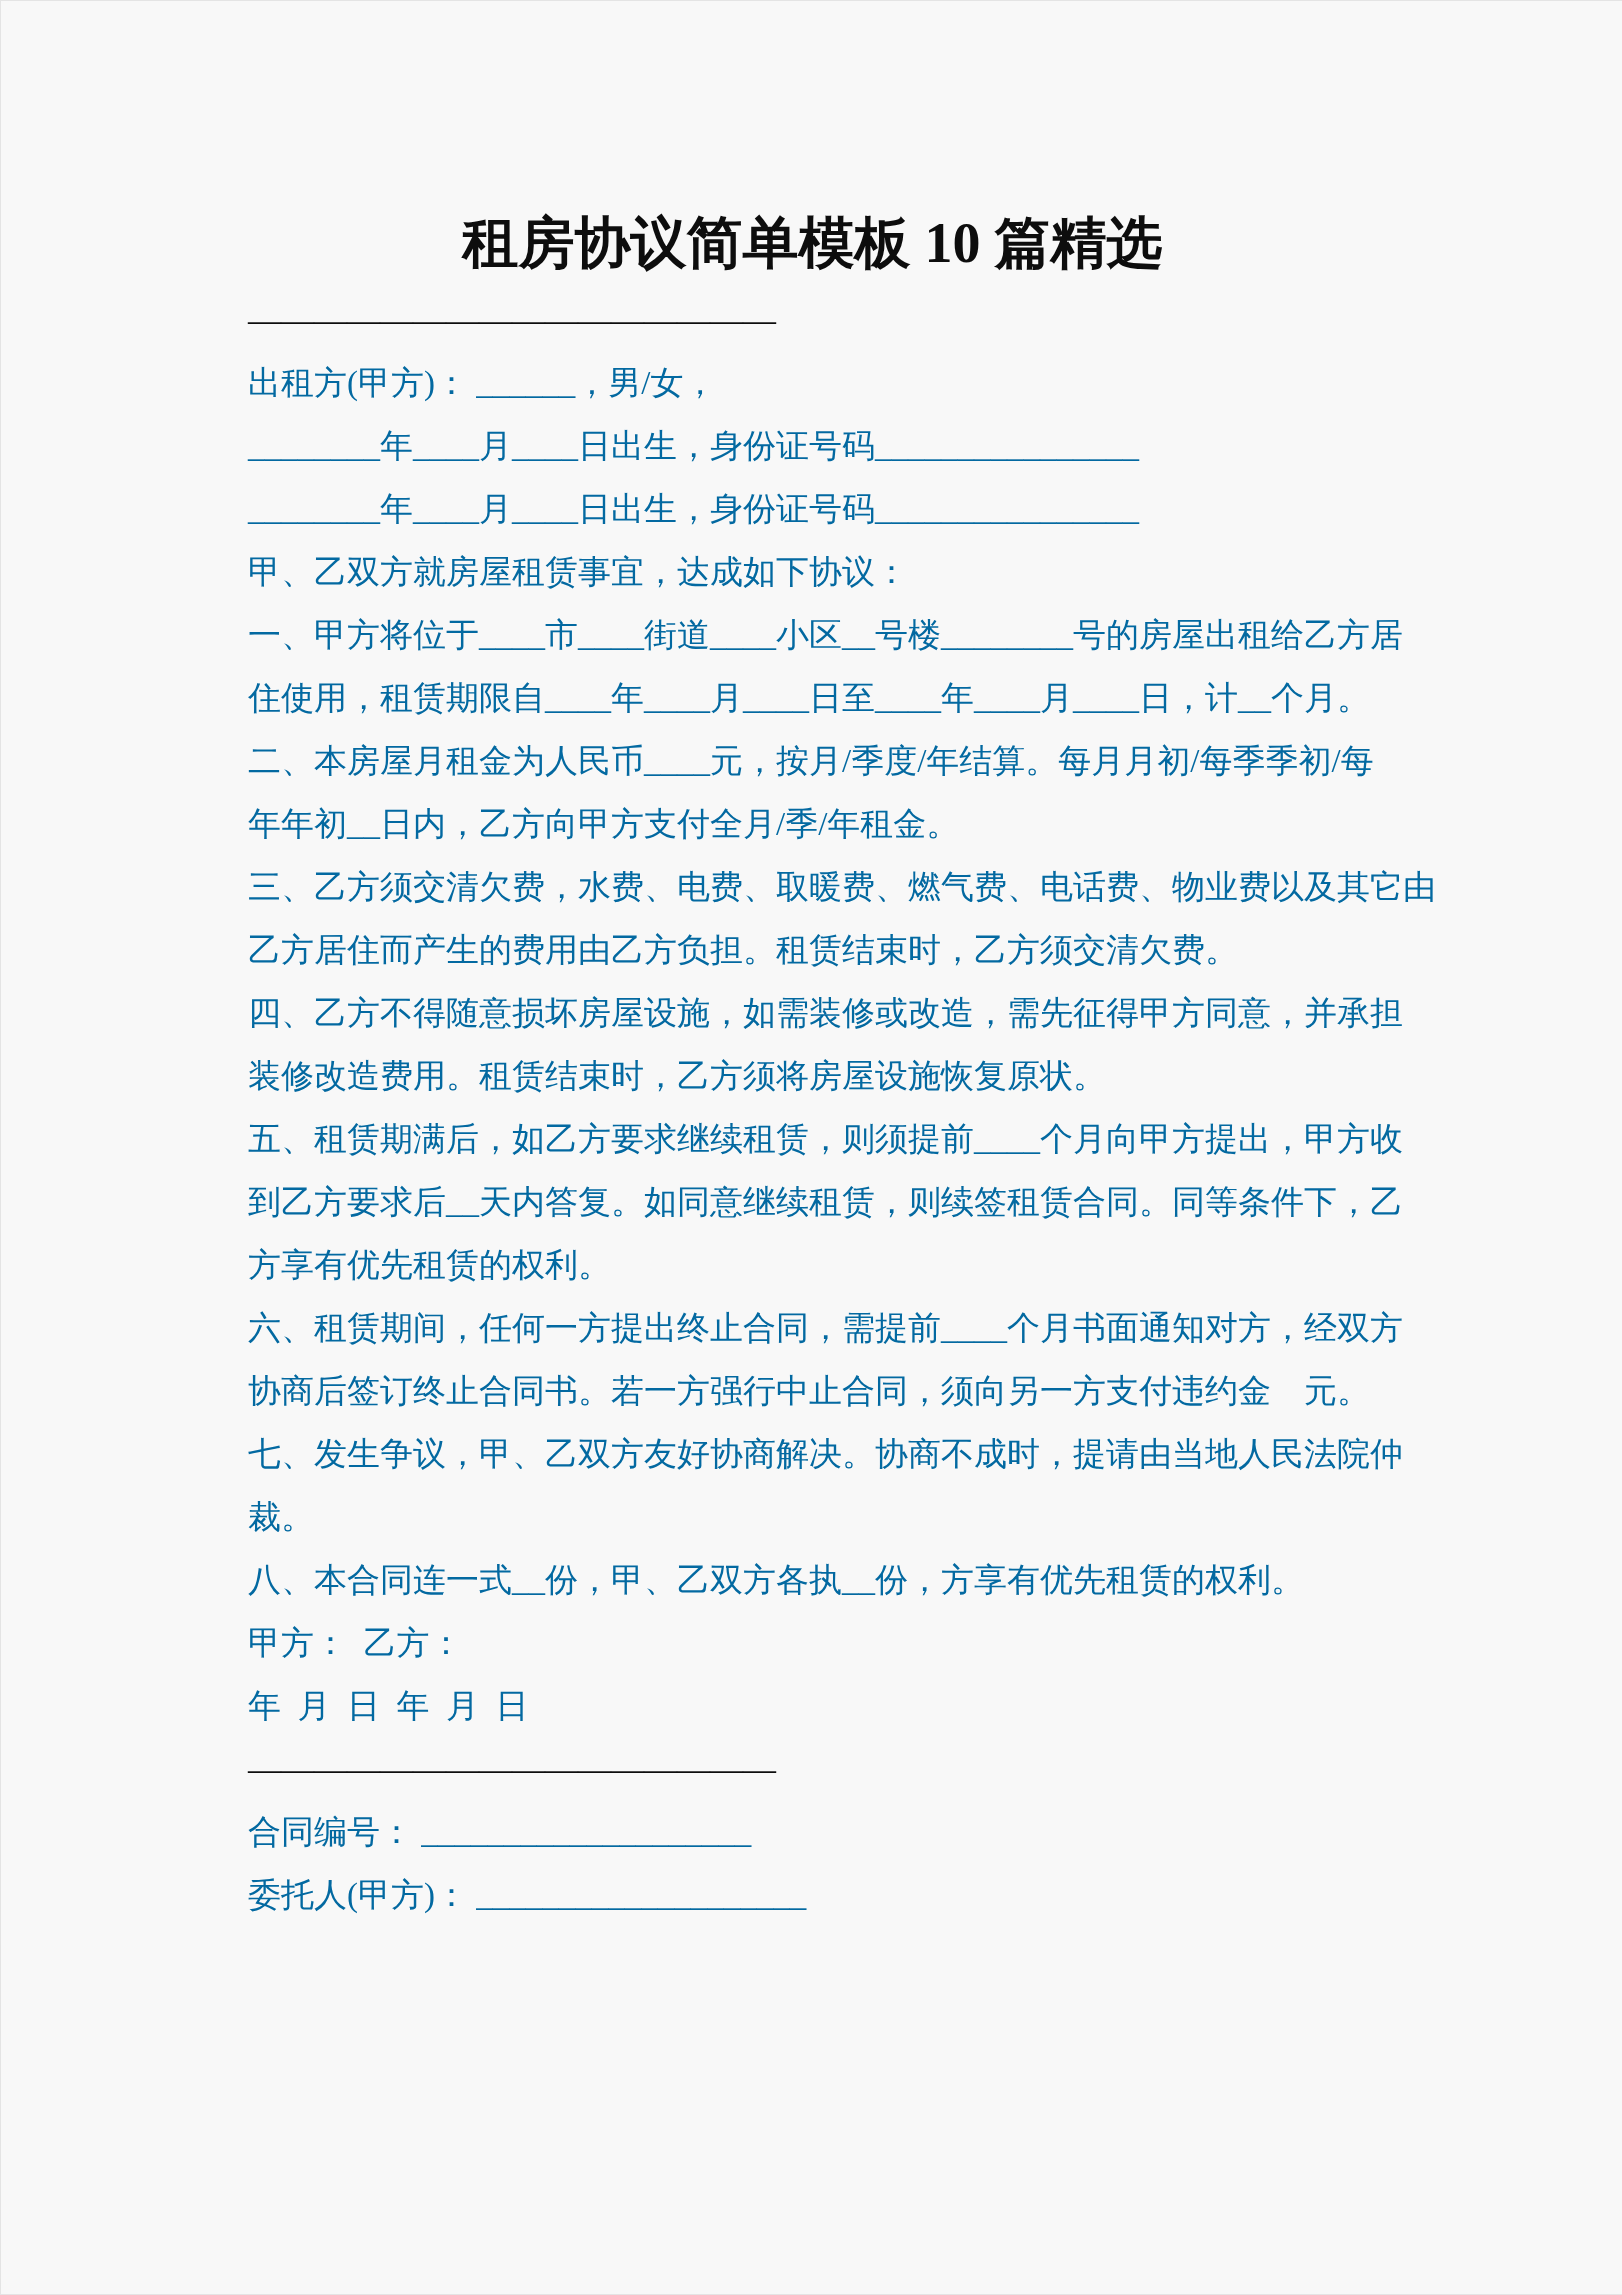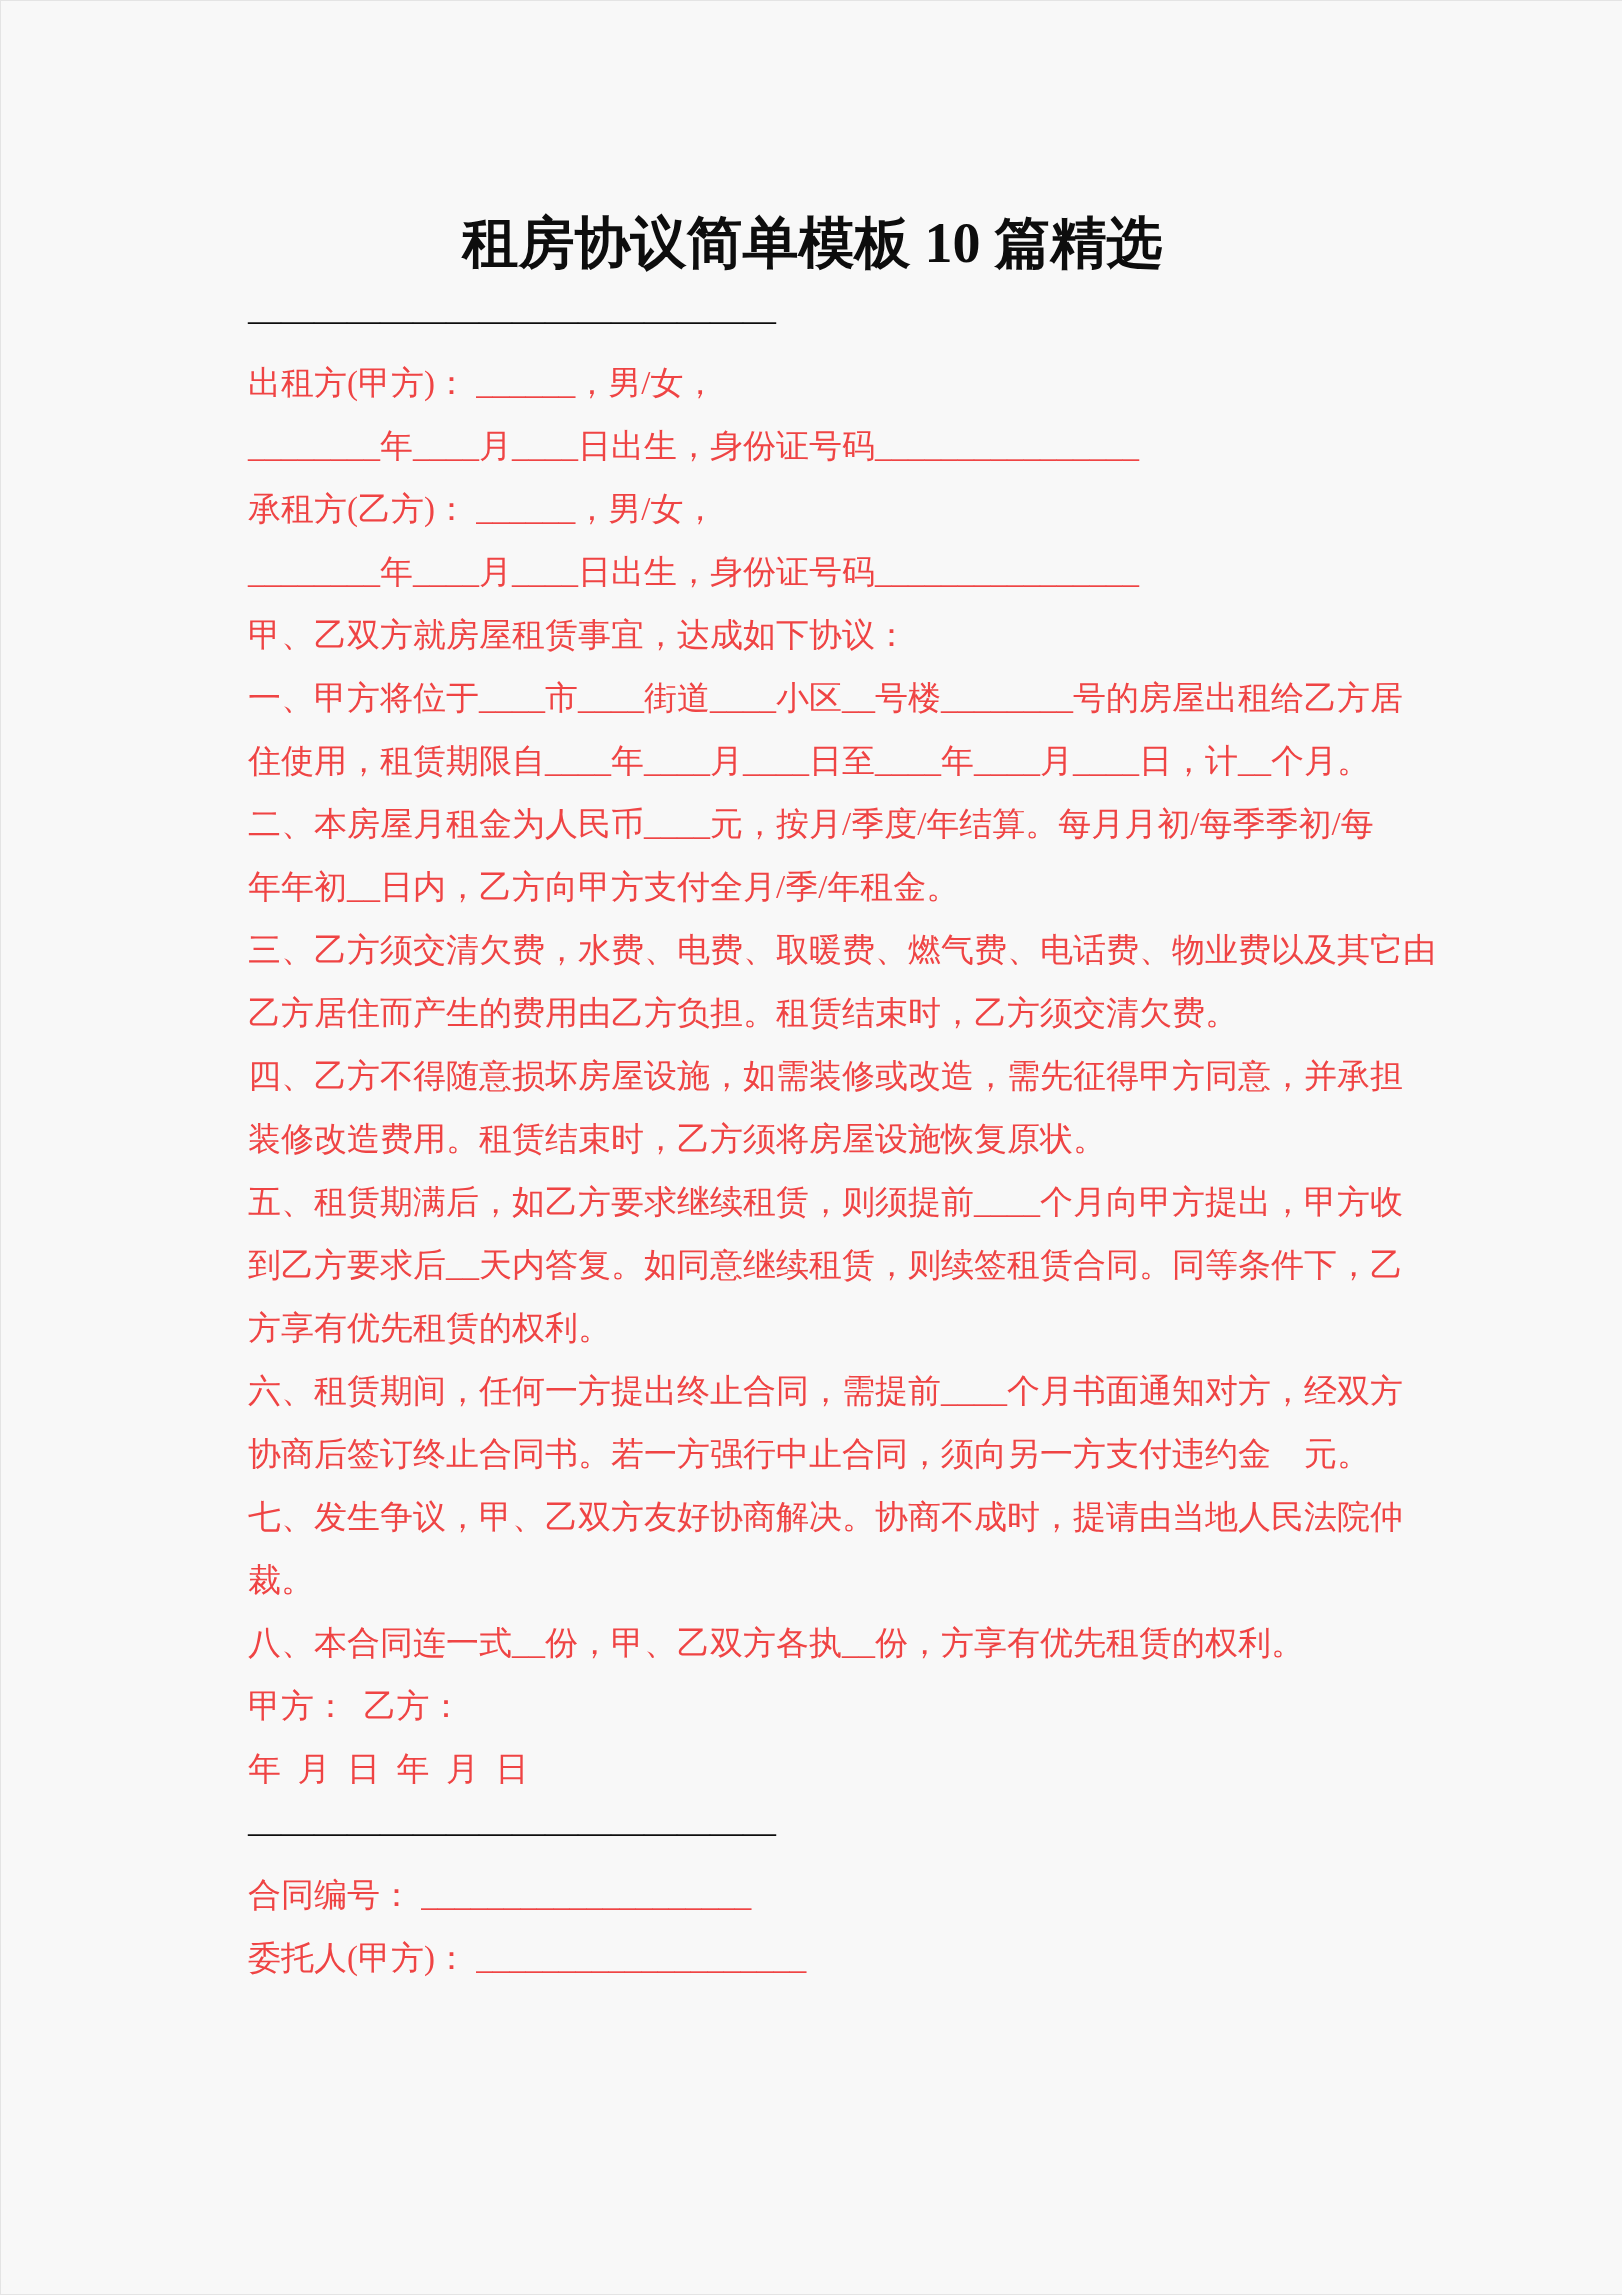--- a/index.html
+++ b/index.html
@@ -40,39 +40,38 @@
     position: absolute;
     top: 288px;
     left: 247px;
     width: 1132px;
   }
   .line {
     height: 63px;
     line-height: 63px;
     font-size: 33px;
     white-space: pre;
-    color: #ef4444;
+    color: #0369a1;
   }
   .divider {
     letter-spacing: 0;
     color: #0d0d0d;
   }
 </style>
 </head>
 <body>
 
 <div class="page">
 
   <h1 class="doc-title">租房协议简单模板 10 篇精选</h1>
 
   <div class="flow">
     <div class="line divider">————————————————</div>
     <div class="line">出租方(甲方)： ______，男/女，</div>
     <div class="line">________年____月____日出生，身份证号码________________</div>
-    <div class="line">承租方(乙方)： ______，男/女，</div>
     <div class="line">________年____月____日出生，身份证号码________________</div>
     <div class="line">甲、乙双方就房屋租赁事宜，达成如下协议：</div>
     <div class="line">一、甲方将位于____市____街道____小区__号楼________号的房屋出租给乙方居</div>
     <div class="line">住使用，租赁期限自____年____月____日至____年____月____日，计__个月。</div>
     <div class="line">二、本房屋月租金为人民币____元，按月/季度/年结算。每月月初/每季季初/每</div>
     <div class="line">年年初__日内，乙方向甲方支付全月/季/年租金。</div>
     <div class="line">三、乙方须交清欠费，水费、电费、取暖费、燃气费、电话费、物业费以及其它由</div>
     <div class="line">乙方居住而产生的费用由乙方负担。租赁结束时，乙方须交清欠费。</div>
     <div class="line">四、乙方不得随意损坏房屋设施，如需装修或改造，需先征得甲方同意，并承担</div>
     <div class="line">装修改造费用。租赁结束时，乙方须将房屋设施恢复原状。</div>

